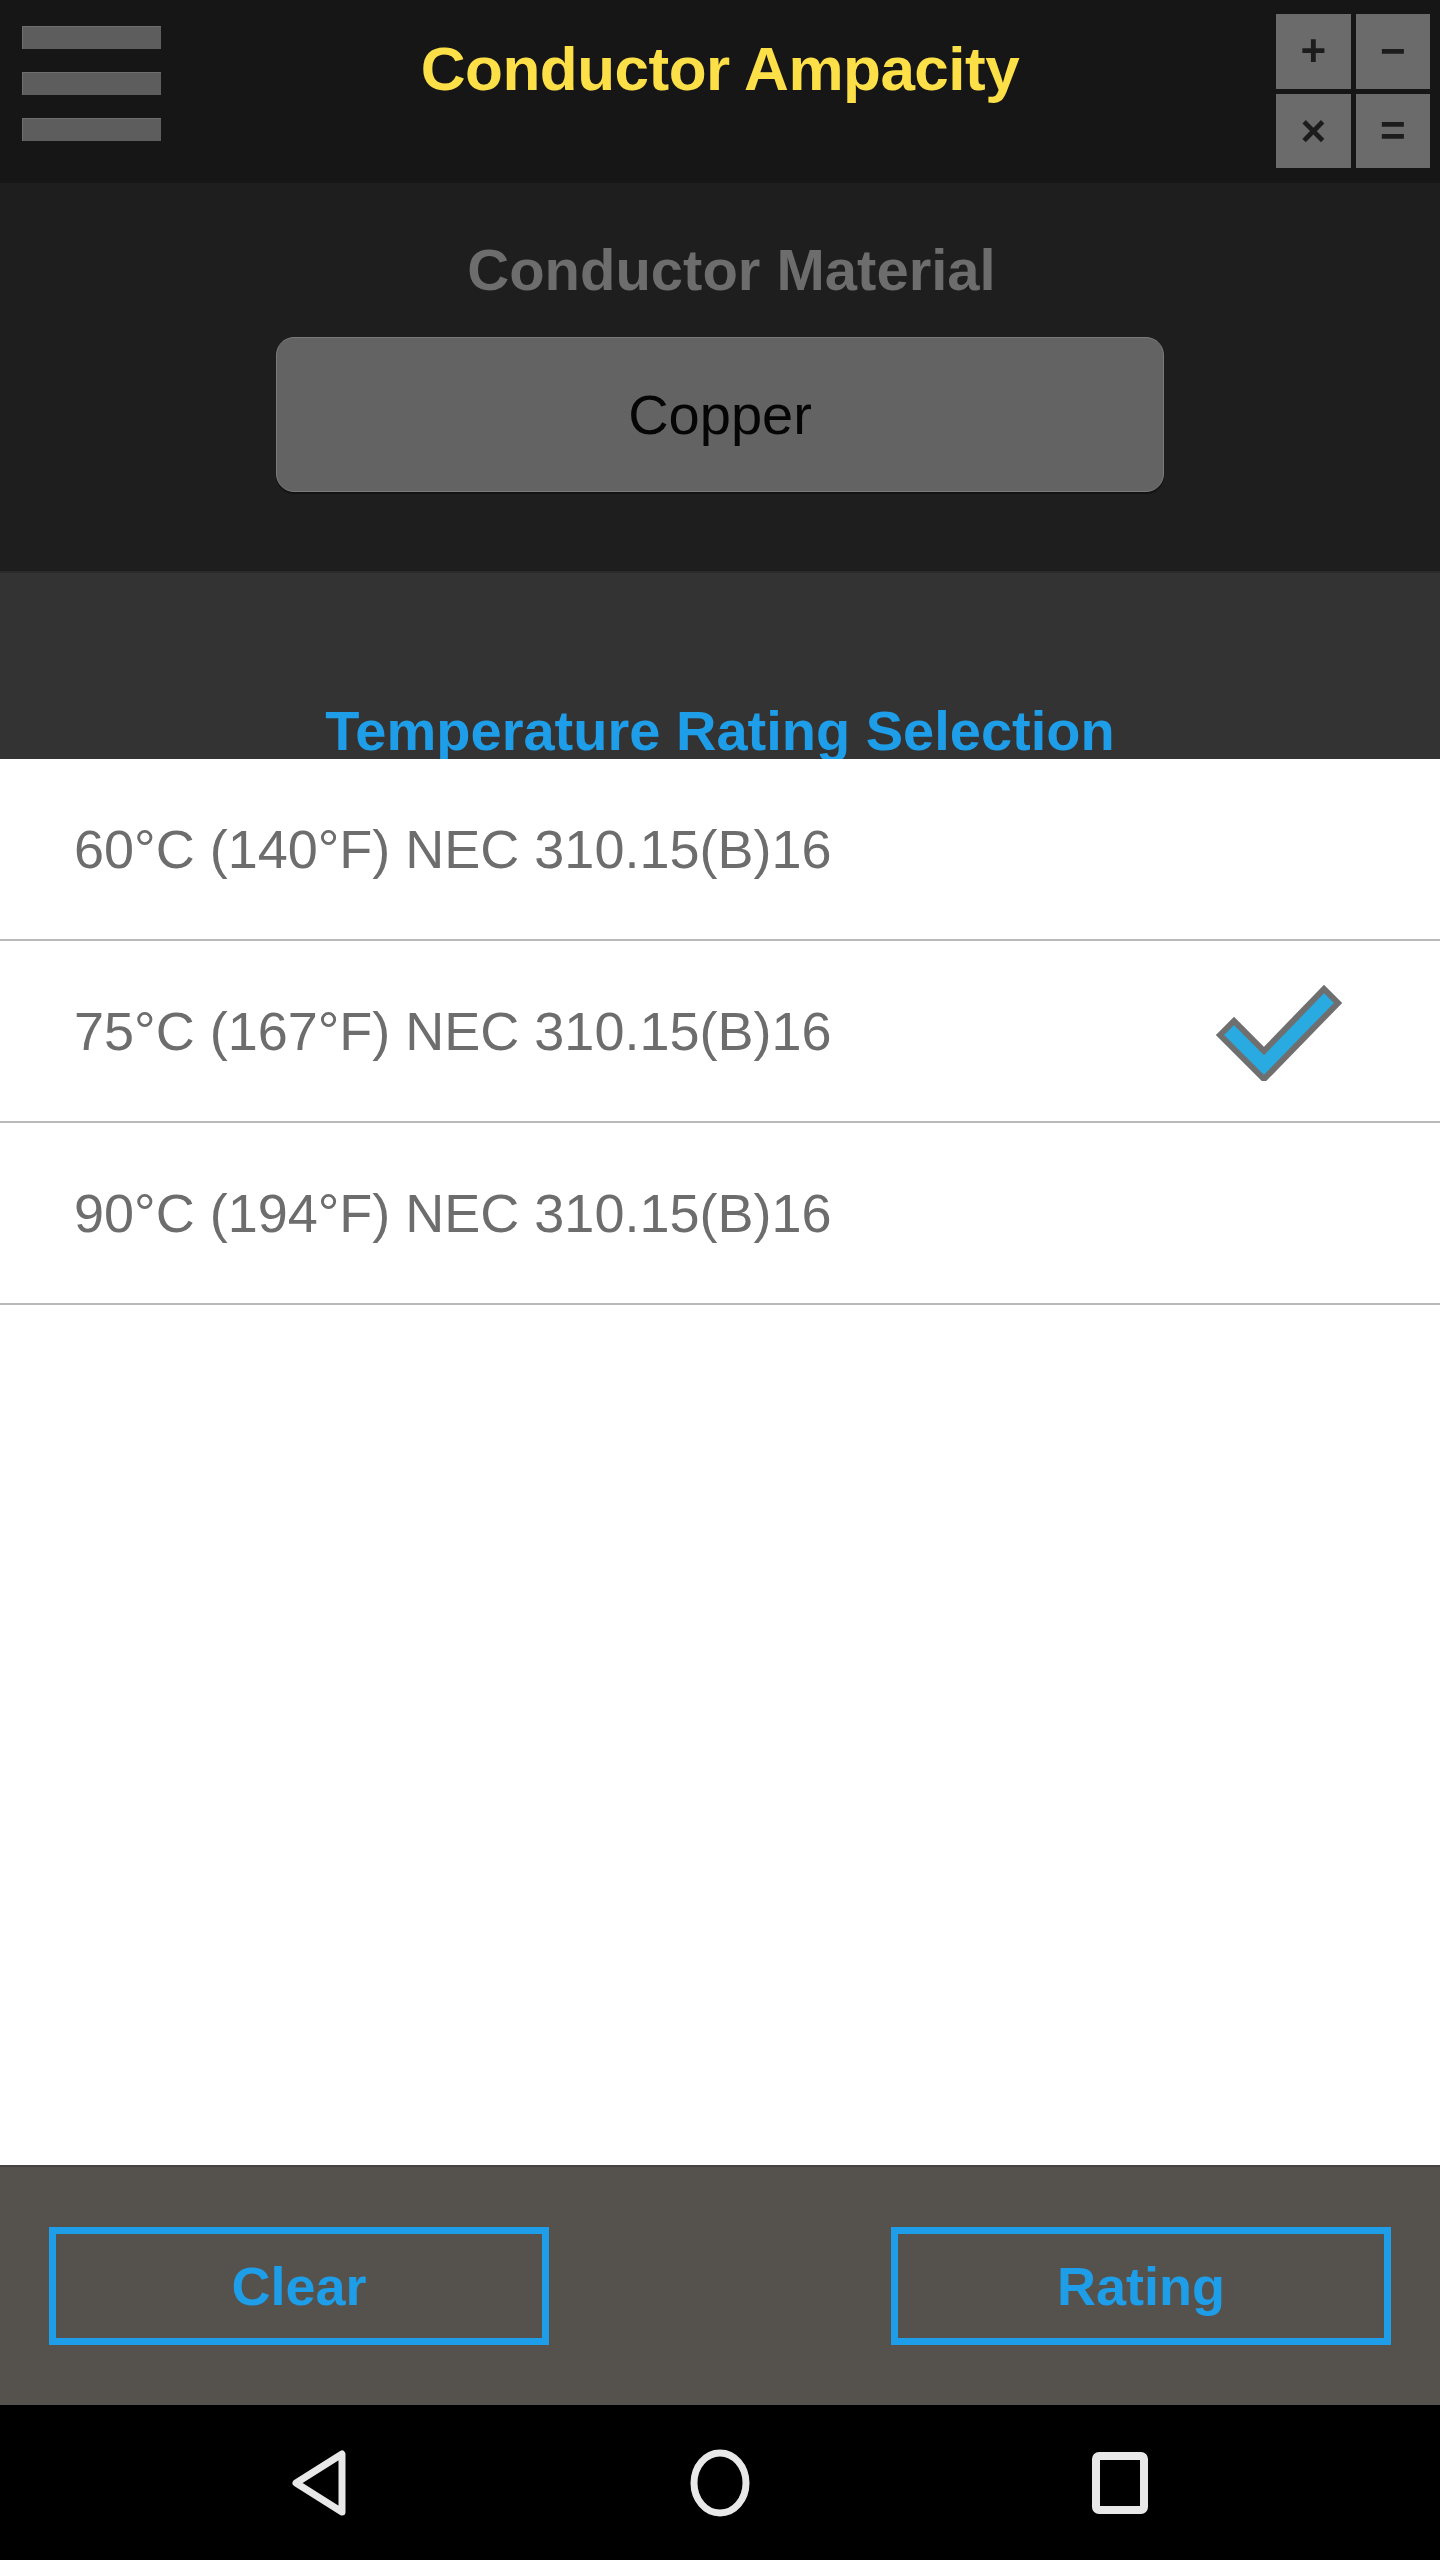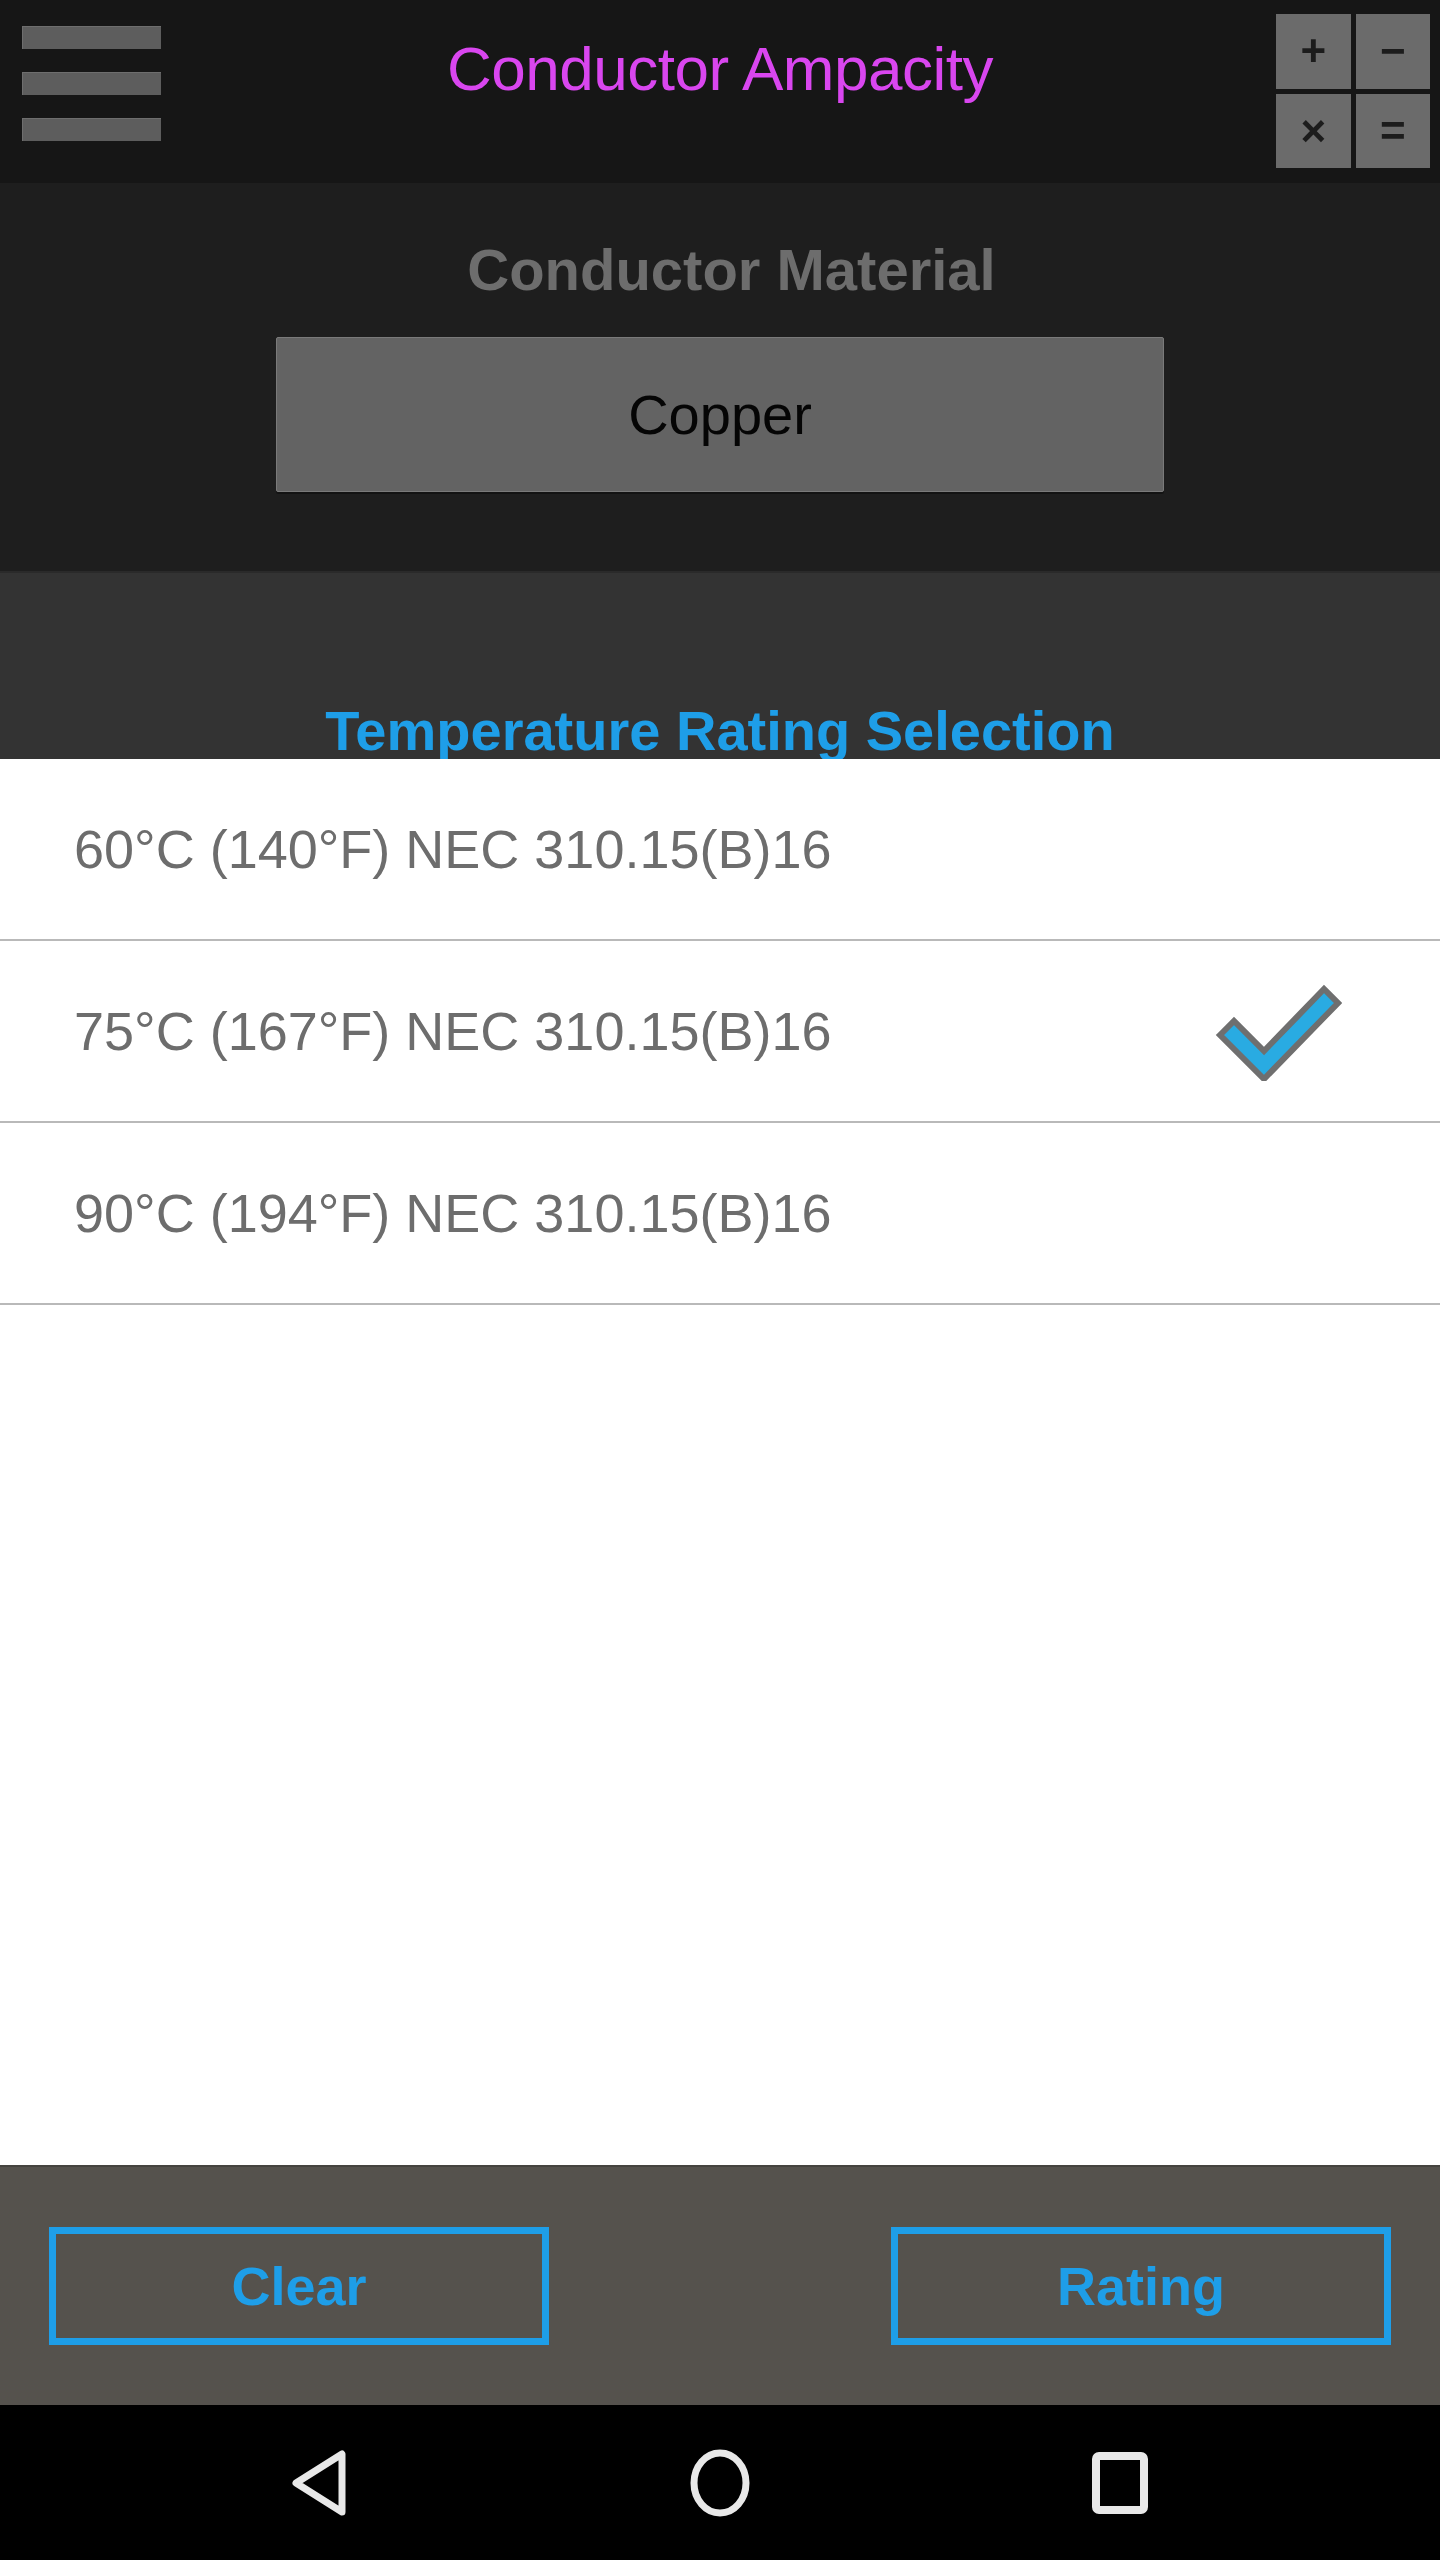--- a/index.html
+++ b/index.html
@@ -53,22 +53,22 @@
   .hamburger .bar.b2 { top: 54px; }
   .hamburger .bar.b3 { top: 100px; }
 
   .appbar-title {
     position: absolute;
     left: 0;
     right: 0;
     top: 38px;
     text-align: center;
     font-size: 62px;
-    font-weight: normal;
-    color: #d946ef;
+    font-weight: bold;
+    color: #fde047;
     letter-spacing: -0.5px;
     line-height: 1;
     white-space: nowrap;
   }
 
   .calc-icon {
     position: absolute;
     right: 10px;
     top: 14px;
     width: 154px;
@@ -114,21 +114,21 @@
   }
   .material-button {
     position: absolute;
     left: 276px;
     top: 334px;
     width: 888px;
     height: 155px;
     transform: translateY(-180px);
     background: #636363;
     border: 1px solid #7a7a7a;
-    border-radius: 2px;
+    border-radius: 18px;
     color: #050505;
     font-size: 56px;
     font-family: "Liberation Sans", sans-serif;
     display: flex;
     align-items: center;
     justify-content: center;
     cursor: pointer;
     box-shadow: 0 2px 0 rgba(0,0,0,0.35);
   }
 

